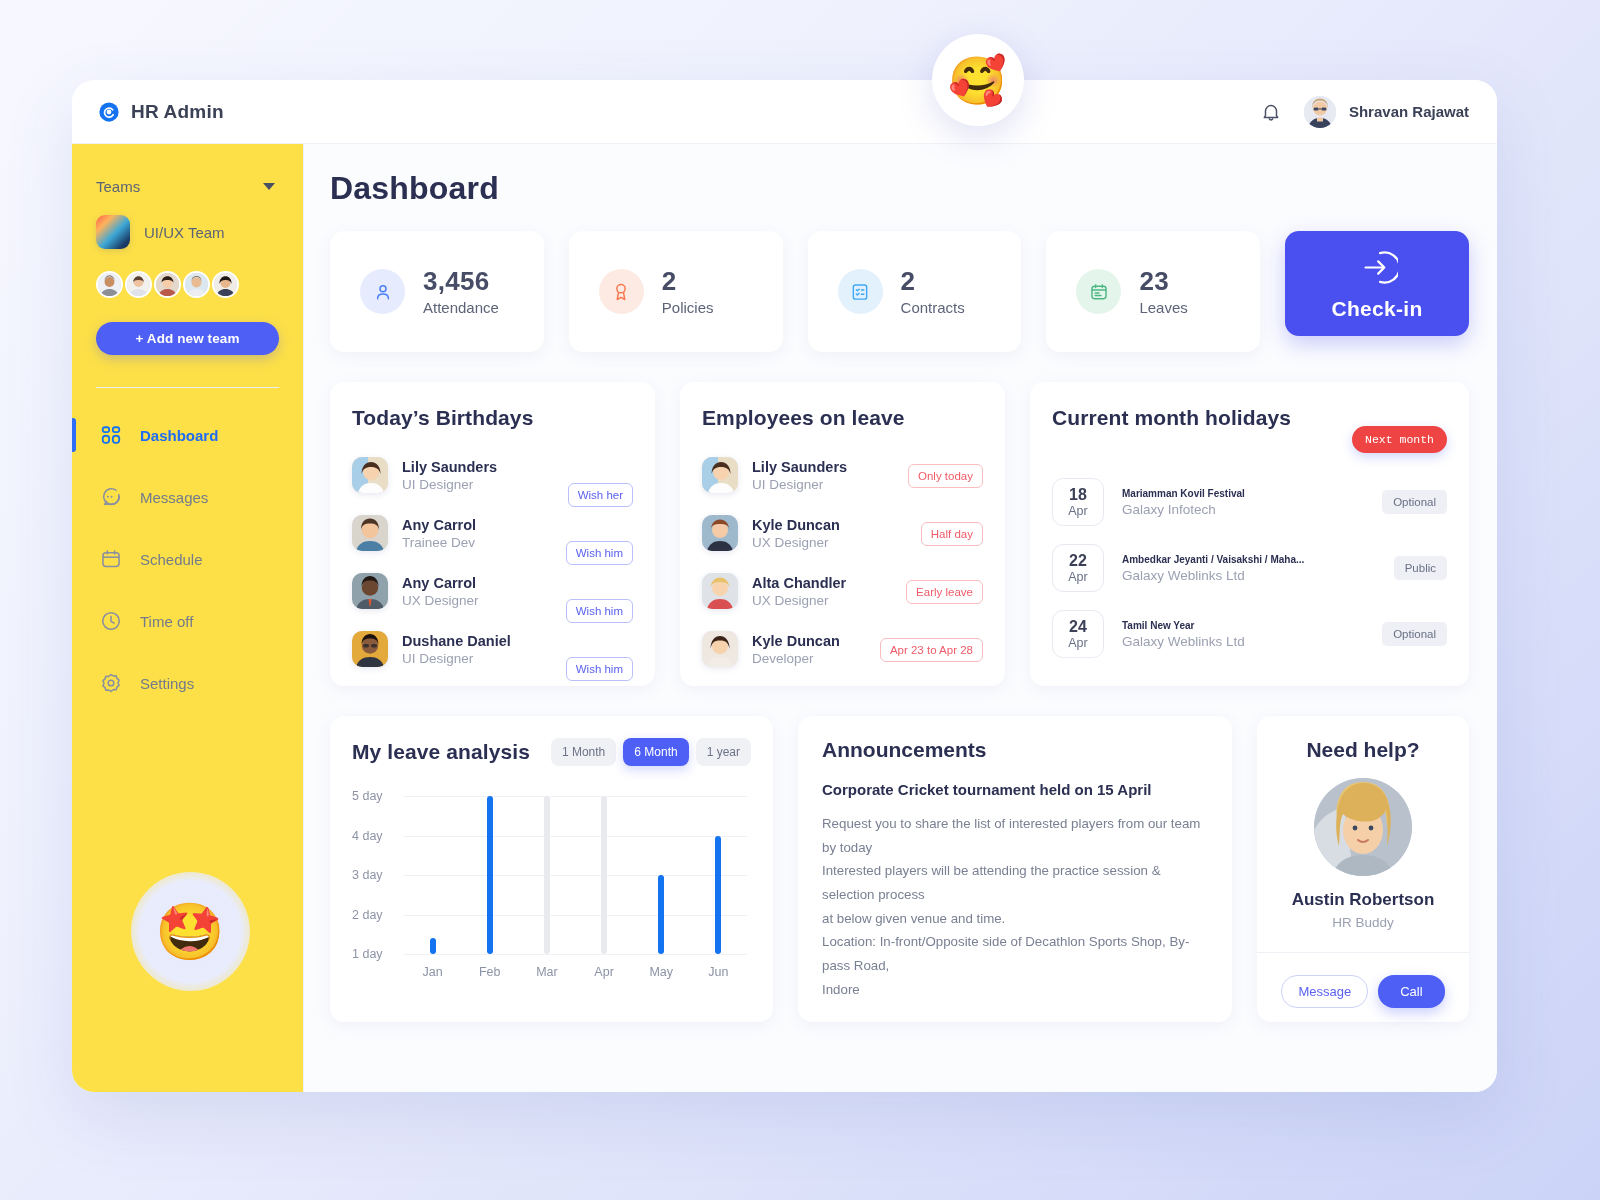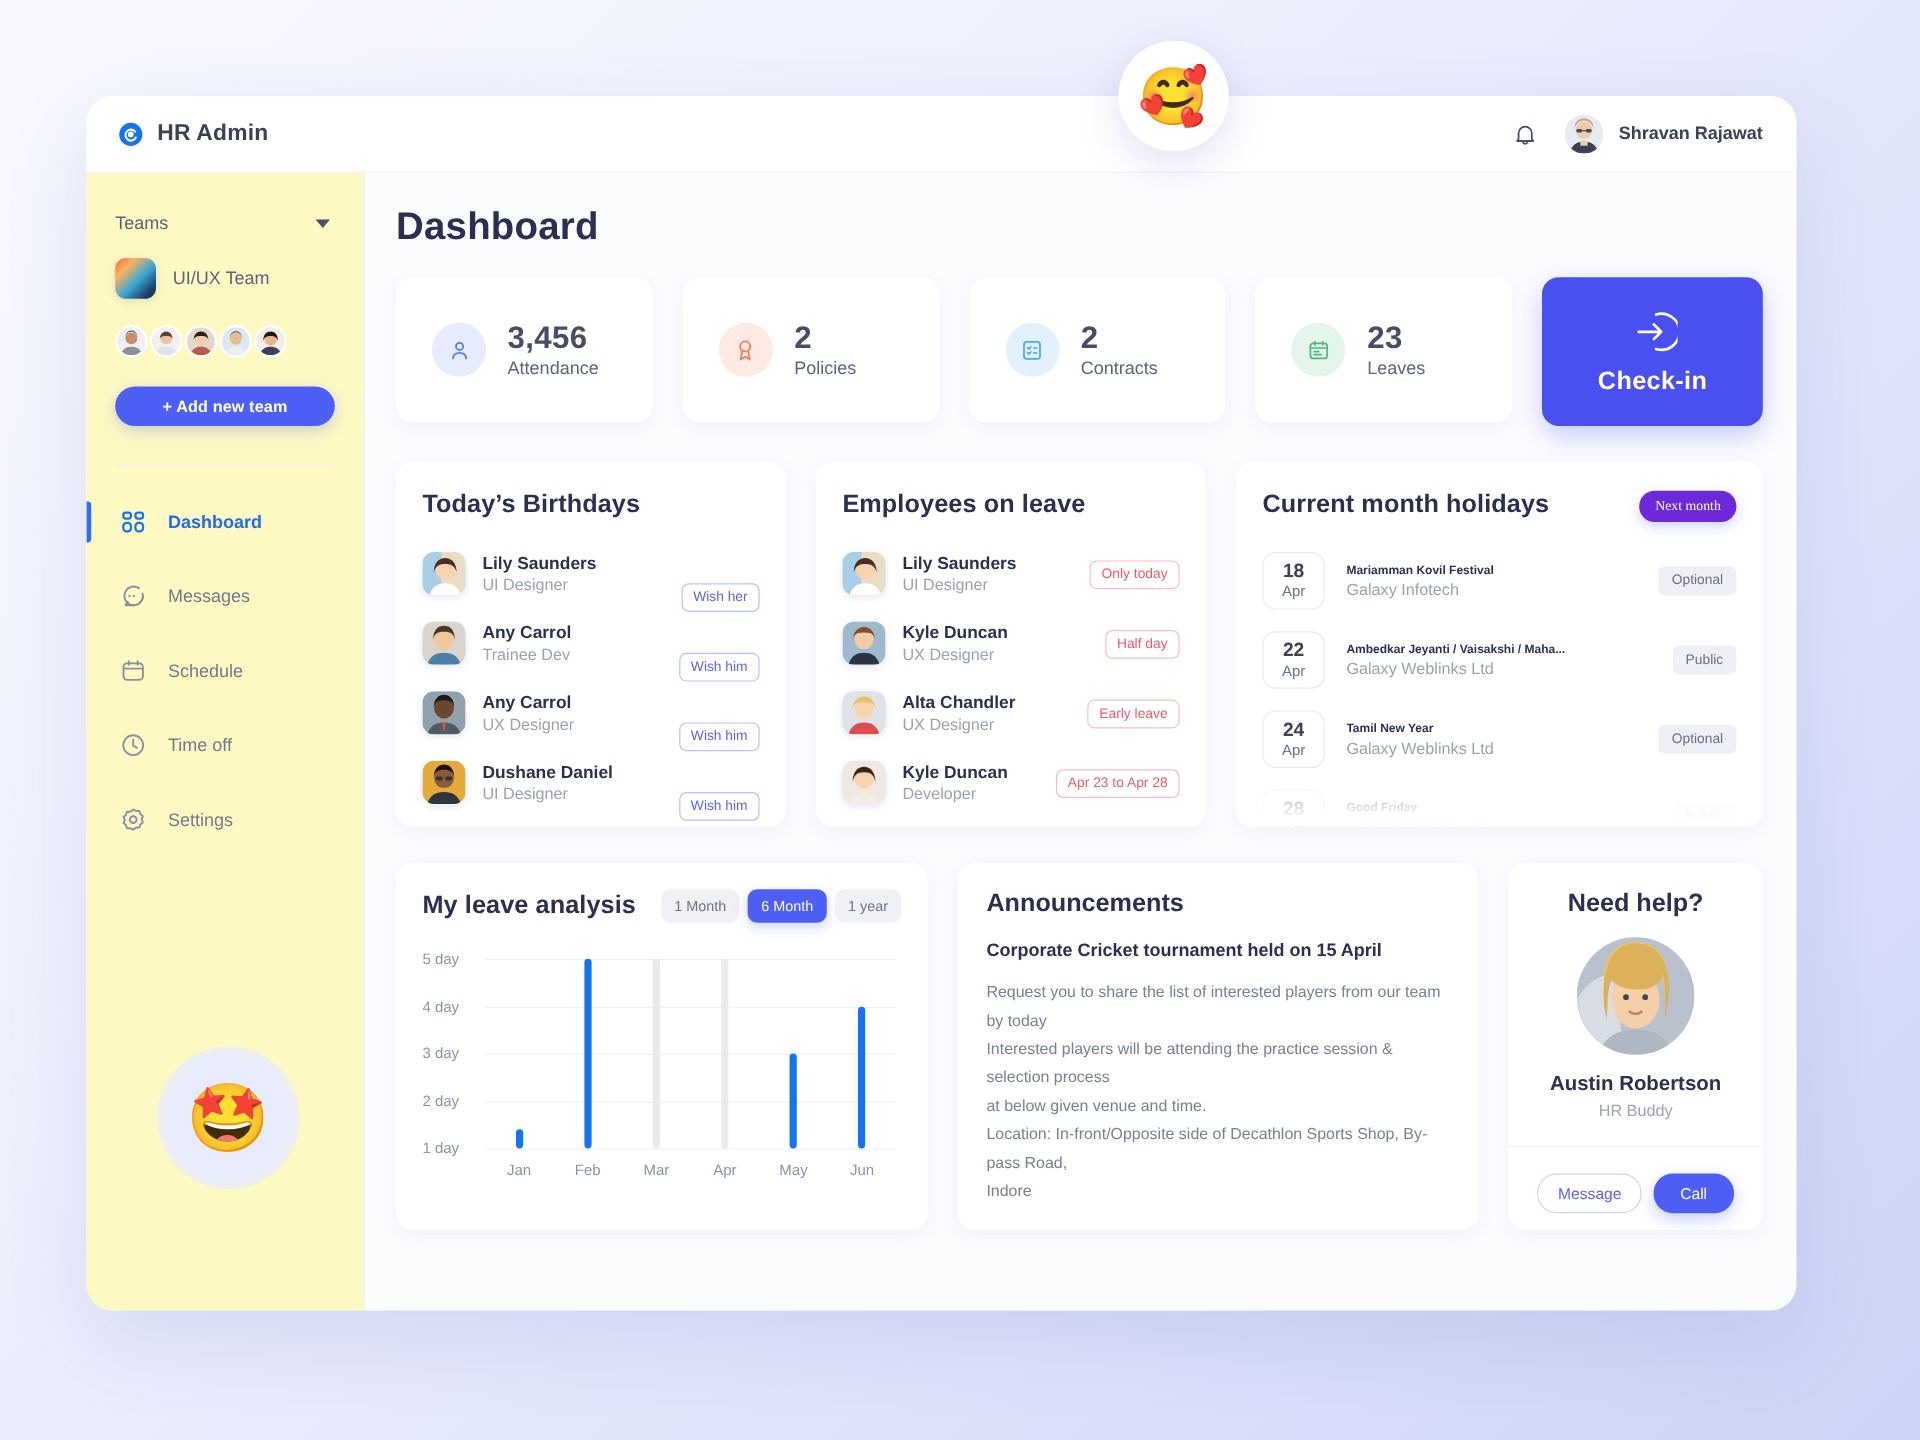--- a/index.html
+++ b/index.html
@@ -42,21 +42,21 @@
     width: 32px; height: 32px; border-radius: 50%;
     background: #dfe3ee; overflow: hidden; position: relative; flex: 0 0 32px;
   }
   .user-name { font-size: 15px; font-weight: 700; color: #3b4257; }
 
   .body-row { display: flex; flex: 1; min-height: 0; }
 
   
   .sidebar {
     width: 232px; flex: 0 0 232px;
-    background: #fef9c3;
+    background: #fde047;
     border-right: 1px solid #eef0f6;
     padding: 34px 0 0 0;
     position: relative;
   }
   .teams-head {
     display: flex; align-items: center;
     padding: 0 28px 0 24px; margin-bottom: 20px; cursor: pointer;
   }
   .teams-label { font-size: 15px; color: #5c6377; font-weight: 400; }
   .caret { margin-left: auto; width: 0; height: 0;
@@ -114,21 +114,21 @@
     box-shadow: 0 4px 16px rgba(88,105,170,.07);
     display: flex; align-items: center; gap: 18px; padding-left: 30px;
   }
   .stat-ico {
     width: 45px; height: 45px; flex: 0 0 45px; border-radius: 50%;
     display: flex; align-items: center; justify-content: center;
   }
   .stat-val { font-size: 26px; font-weight: 600; color: #474d66; line-height: 1.15; letter-spacing: .3px; }
   .stat-lbl { font-size: 15px; color: #5d6478; margin-top: 2px; }
   .checkin-card {
-    flex: 1; height: 124px; border-radius: 14px;
+    flex: 1; height: 105px; border-radius: 14px;
     background: #4a50f0;
     display: flex; flex-direction: column; align-items: center; justify-content: center;
     gap: 9px; cursor: pointer;
     box-shadow: 0 8px 22px rgba(74,80,240,.28);
   }
   .checkin-lbl { color: #fff; font-size: 21px; font-weight: 600; letter-spacing: .3px; }
 
   
   .mid-row { display: flex; gap: 25px; margin-bottom: 30px; }
   .card {
@@ -157,23 +157,23 @@
     border-radius: 6px; font-size: 11.5px; font-family: inherit;
     padding: 5px 9px; cursor: pointer; white-space: nowrap; margin-top: 40px;
   }
   .leave-tag {
     border: 1px solid #f9bdc0; color: #ef5b68; background: #fff;
     border-radius: 6px; font-size: 11.5px; padding: 5px 9px; white-space: nowrap;
   }
 
   .hol-head { display: flex; align-items: flex-start; }
   .next-month-btn {
-    margin-left: auto; background: #6d28d9; color: #fff; border: none;
-    border-radius: 14px; font-size: 11.5px; font-family: Liberation Serif, serif;
-    padding: 7px 13px; cursor: pointer; box-shadow: 0 4px 11px rgba(77,95,245,.25);
+    margin-left: auto; background: #ef4444; color: #fff; border: none;
+    border-radius: 14px; font-size: 11.5px; font-family: Liberation Mono, monospace;
+    padding: 7px 13px; cursor: pointer; box-shadow: 0 4px 11px rgba(77,95,245,.25); margin-top: 20px;
   }
   .hol-row { display: flex; align-items: center; gap: 18px; height: 66px; }
   .hol-date {
     width: 52px; height: 48px; flex: 0 0 52px;
     border: 1px solid #e7e9f1; border-radius: 11px;
     display: flex; flex-direction: column; align-items: center; justify-content: center;
   }
   .hol-d { font-size: 16px; font-weight: 700; color: #3c4158; line-height: 1.1; }
   .hol-m { font-size: 12.5px; color: #6a7086; margin-top: 1px; }
   .hol-name { font-size: 10px; font-weight: 700; color: #2b2f52; white-space: nowrap; overflow: hidden; text-overflow: ellipsis; }

